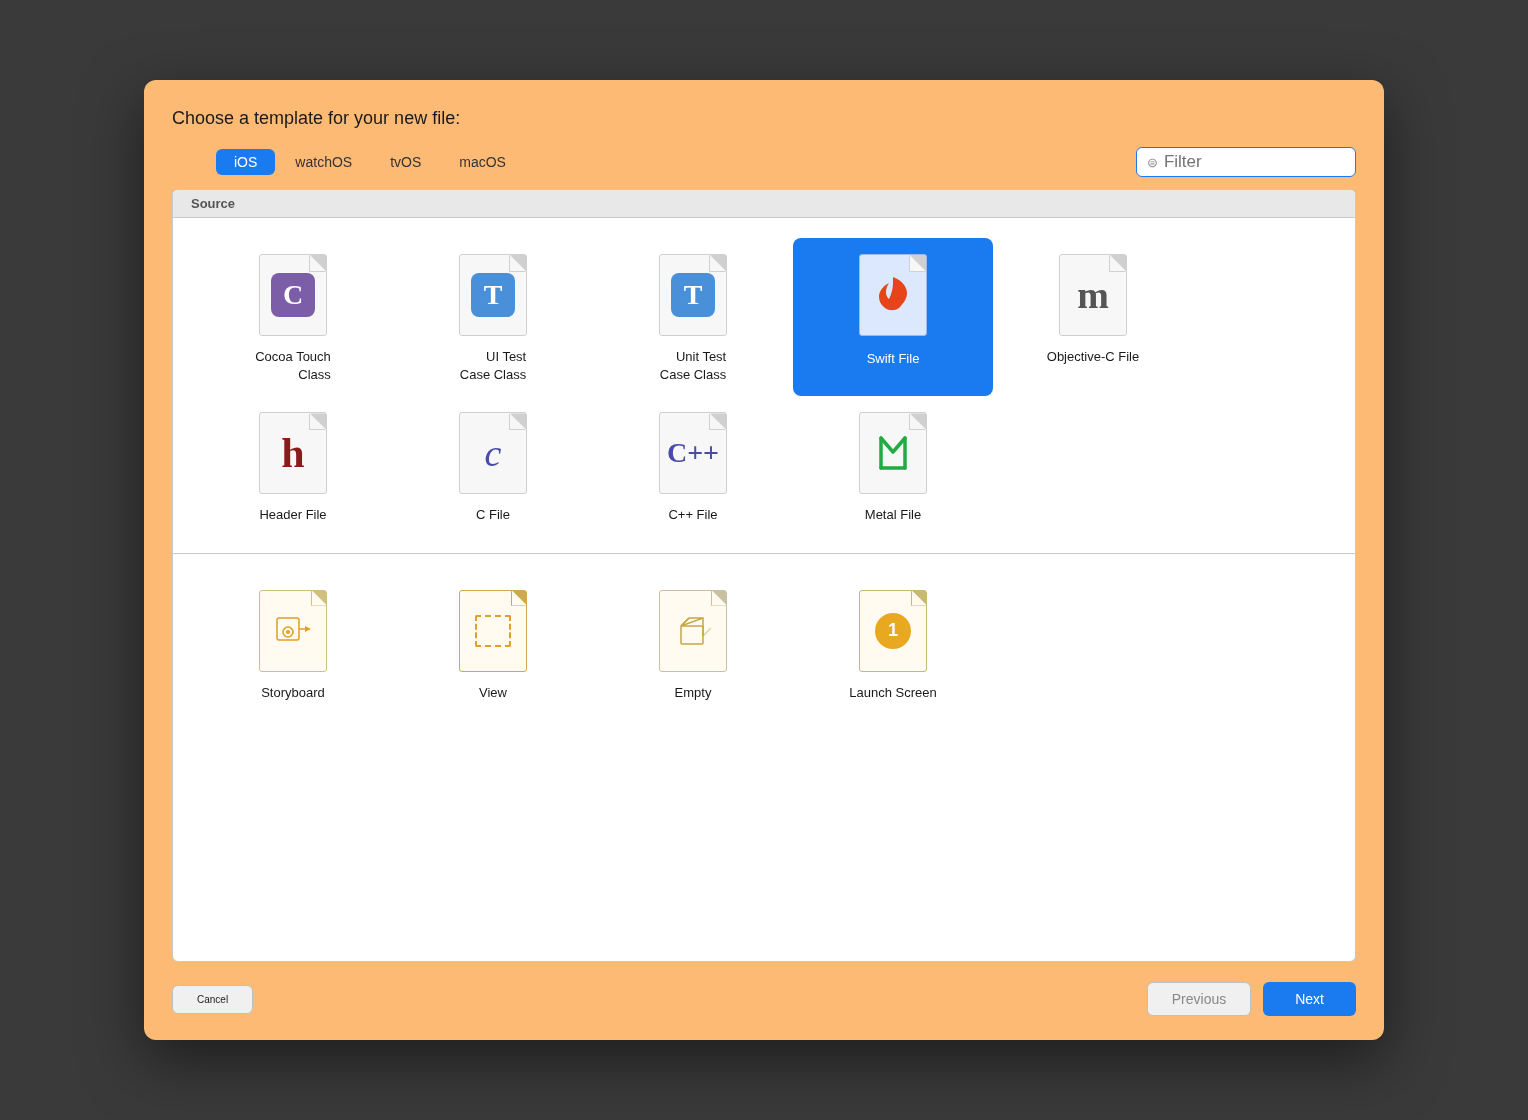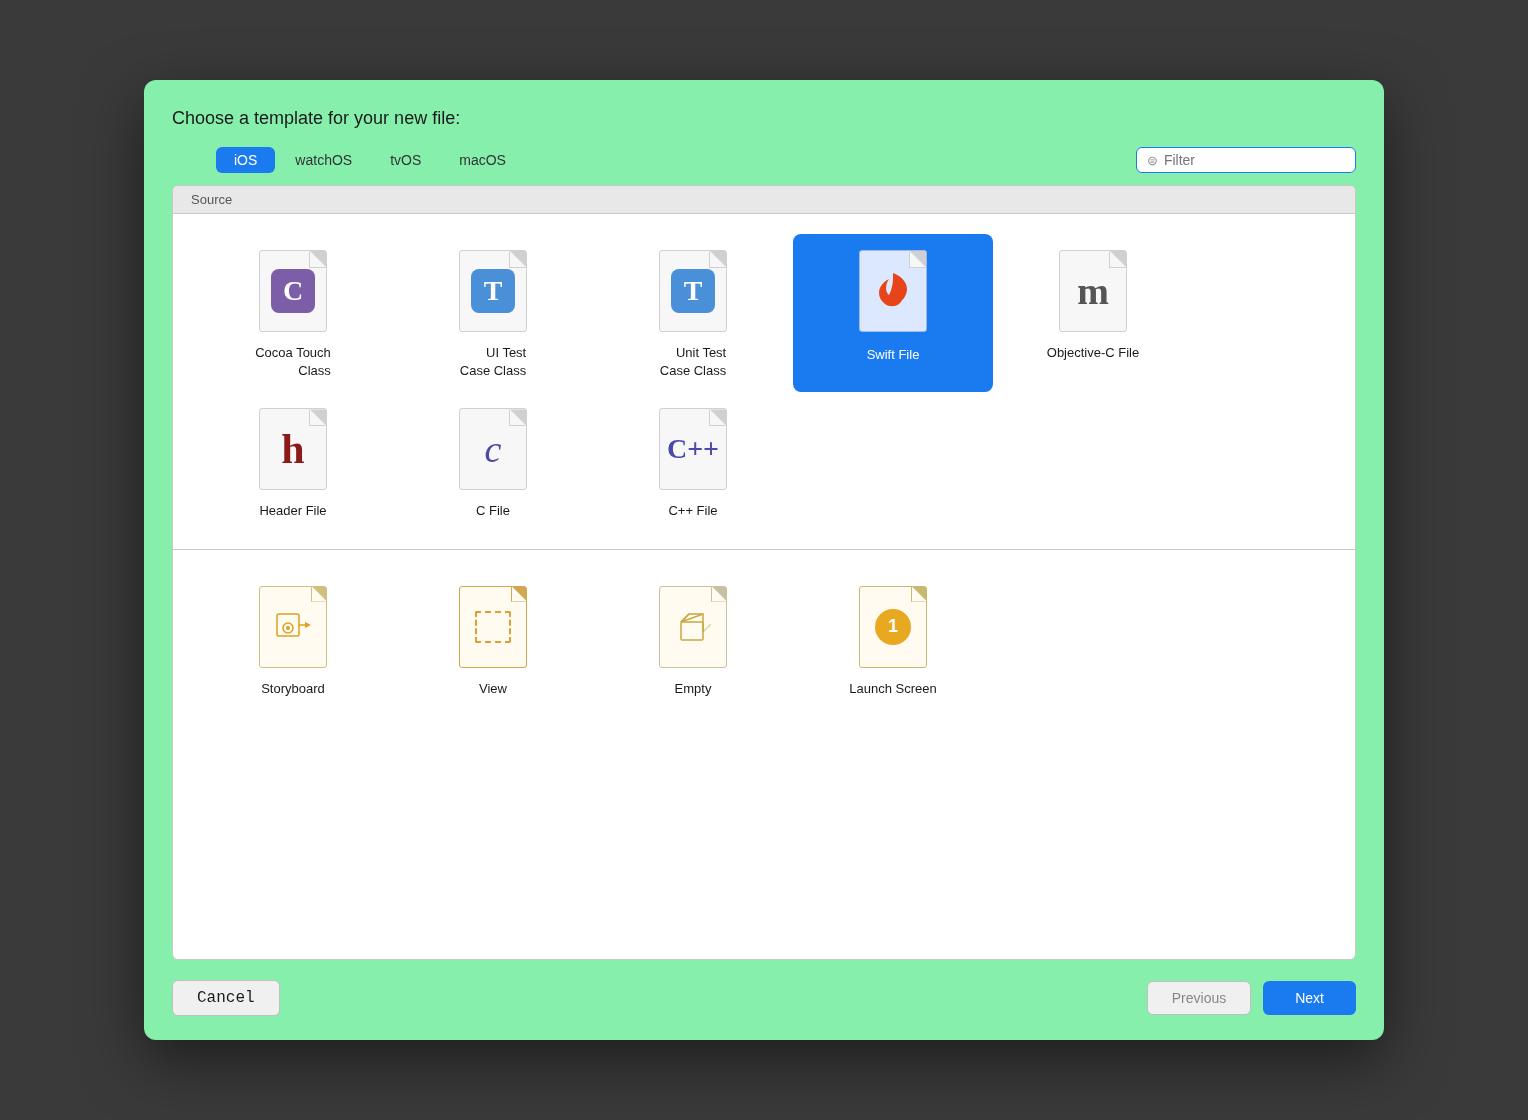--- a/index.html
+++ b/index.html
@@ -8,21 +8,21 @@
       background: #3a3a3a;
       display: flex;
       align-items: center;
       justify-content: center;
       width: 1528px;
       height: 1120px;
       font-family: -apple-system, "Helvetica Neue", Arial, sans-serif;
     }
 
     .dialog {
-      background: #86efac;
+      background: #fdba74;
       border-radius: 12px;
       width: 1240px;
       min-height: 960px;
       box-shadow: 0 20px 60px rgba(0,0,0,0.5);
       display: flex;
       flex-direction: column;
       overflow: hidden;
       padding: 28px 28px 24px 28px;
     }
 
@@ -77,42 +77,42 @@
 
     .filter-icon {
       color: #888;
       font-size: 13px;
     }
 
     .filter-input {
       border: none;
       outline: none;
       background: transparent;
-      font-size: 14px;
+      font-size: 17px;
       color: #888;
       width: 100%;
     }
 
     
     .content-area {
       border: 1px solid #c8c8c8;
       border-radius: 6px;
       background: #fff;
       margin-top: 12px;
       flex: 1;
       display: flex;
       flex-direction: column;
       overflow: hidden;
     }
 
     .section-header {
       background: #e8e8e8;
       padding: 6px 18px;
       font-size: 13px;
-      font-weight: 400;
+      font-weight: 700;
       color: #555;
       border-bottom: 1px solid #c8c8c8;
     }
 
     .section-content {
       display: flex;
       flex-wrap: wrap;
       padding: 20px 20px 16px 20px;
       gap: 0;
       border-bottom: 1px solid #c8c8c8;
@@ -278,24 +278,23 @@
       align-items: center;
       justify-content: space-between;
       margin-top: 20px;
     }
 
     .btn-cancel {
       padding: 8px 24px;
       border: 1px solid #c0c0c0;
       border-radius: 6px;
       background: #f0f0f0;
-      font-size: 16px;
+      font-size: 10px;
       color: #1a1a1a;
       cursor: pointer;
-      font-family: Liberation Mono, monospace;
     }
 
     .footer-right {
       display: flex;
       gap: 12px;
       padding-left: 32px;
     }
 
     .btn-previous {
       padding: 8px 24px;
@@ -594,20 +593,35 @@
 
       <div class="file-item">
         <div class="item-icon">
           <div class="file-page">
             <span class="icon-cpp">C++</span>
           </div>
         </div>
         <div class="item-label">C++ File</div>
       </div>
 
+      <div class="file-item">
+        <div class="item-icon">
+          <div class="file-page">
+            <div class="icon-metal">
+              <svg width="40" height="42" viewBox="0 0 40 42">
+                <polyline points="8,6 20,20 32,6" fill="none" stroke="#22aa44" stroke-width="3.5" stroke-linejoin="round" stroke-linecap="round"></polyline>
+                <polyline points="8,6 8,36" fill="none" stroke="#22aa44" stroke-width="3.5" stroke-linecap="round"></polyline>
+                <polyline points="32,6 32,36" fill="none" stroke="#22aa44" stroke-width="3.5" stroke-linecap="round"></polyline>
+                <line x1="8" y1="36" x2="32" y2="36" stroke="#22aa44" stroke-width="3.5" stroke-linecap="round"></line>
+              </svg>
+            </div>
+          </div>
+        </div>
+        <div class="item-label">Metal File</div>
+      </div>
 
     </div>
 
     <div class="ui-section-content">
 
       <div class="file-item">
         <div class="item-icon">
           <div class="sb-page">
             <div class="sb-inner">
               <svg width="40" height="38" viewBox="0 0 40 38">

